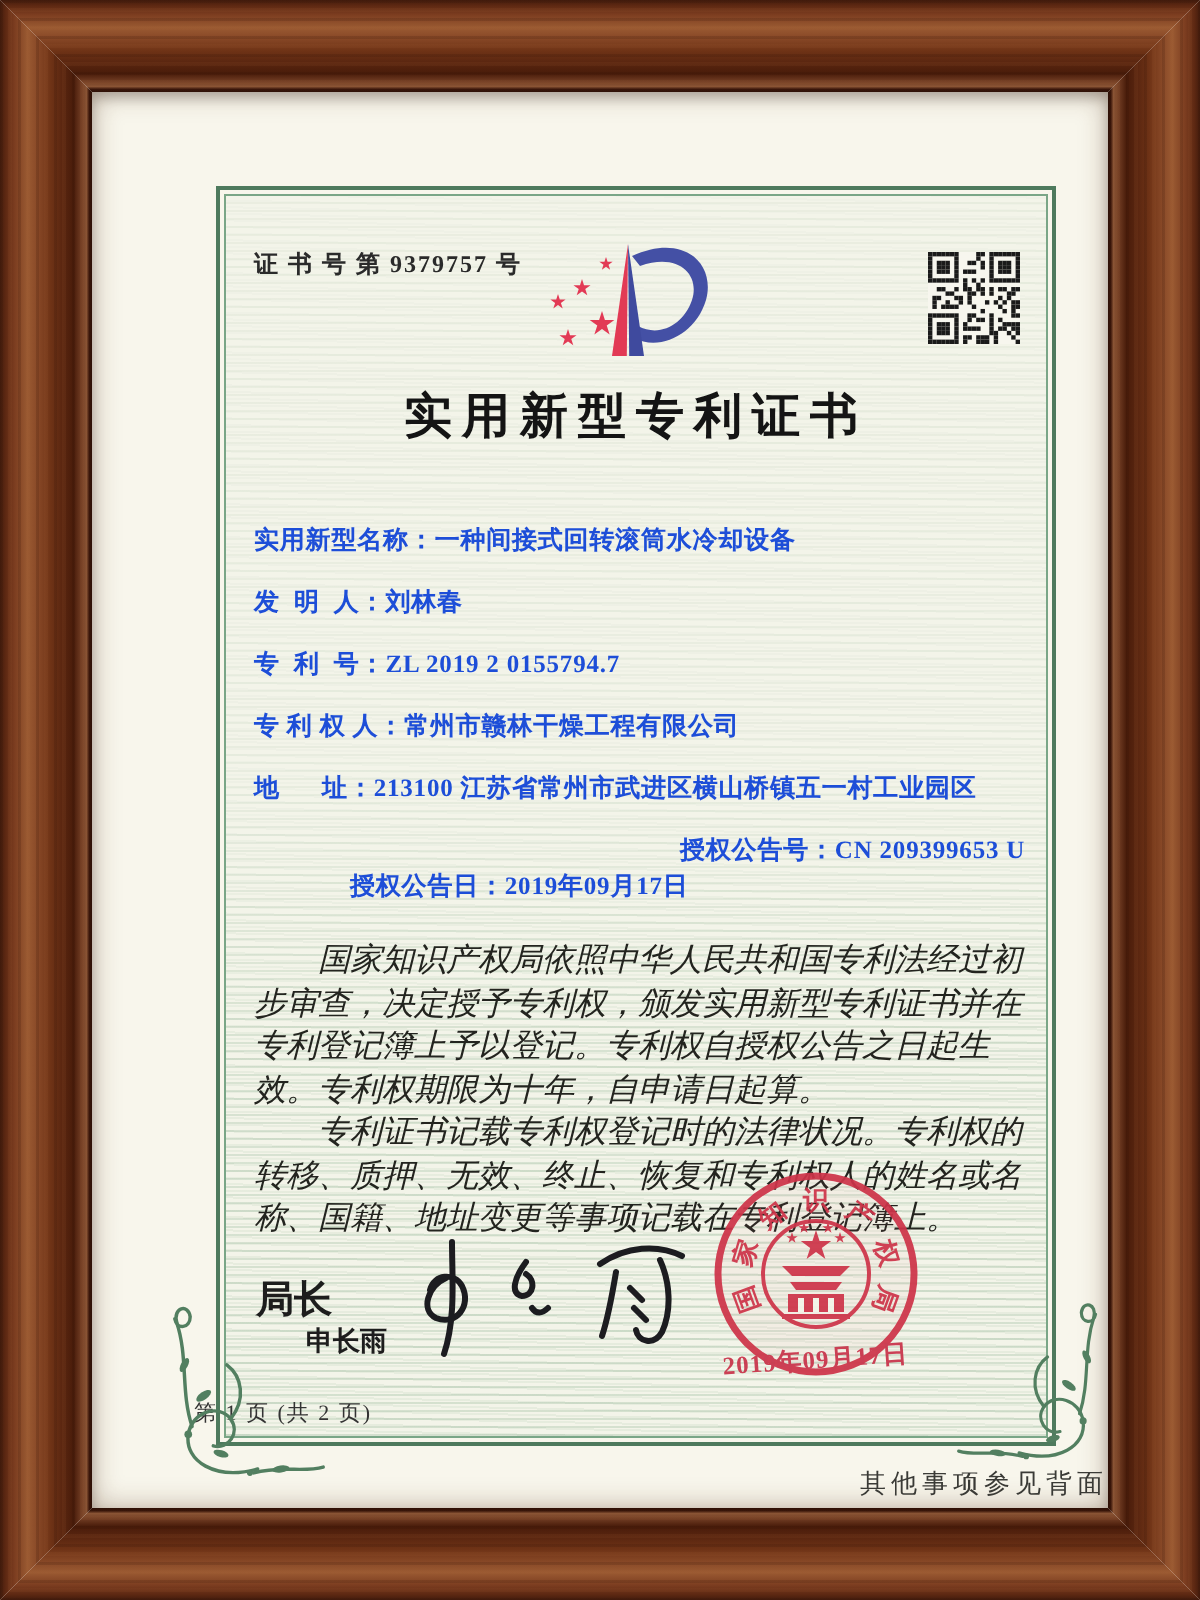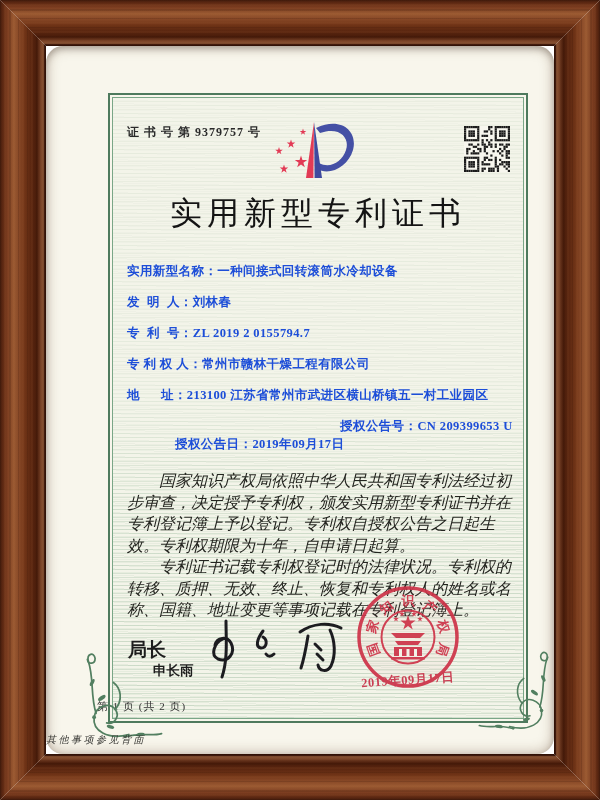--- a/index.html
+++ b/index.html
@@ -17,56 +17,56 @@
     background:linear-gradient(0deg,#431c0d 0%,#5d2812 6%,#7c3d20 16%,#9a5a32 30%,#8a4a28 40%,#6f3316 55%,#5a2610 68%,#491c0a 80%,#6f3b22 88%,#8a5434 94%,#3a160a 97%,#2c1006 100%);}
   .rail-left{left:0;top:0;width:46px;height:800px;
     clip-path:polygon(0 0,46px 46px,46px 754px,0 800px);
     background:linear-gradient(90deg,#431c0d 0%,#5d2812 6%,#7c3d20 16%,#9a5a32 30%,#8a4a28 40%,#6f3316 55%,#5a2610 68%,#491c0a 80%,#6f3b22 88%,#8a5434 94%,#3a160a 97%,#2c1006 100%);}
   .rail-left::after,.rail-right::after{background:repeating-linear-gradient(90deg,rgba(50,18,6,.30) 0 1.5px,transparent 1.5px 4px,rgba(170,100,55,.18) 4px 6px,transparent 6px 9px);}
   .rail-right{left:554px;top:0;width:46px;height:800px;
     clip-path:polygon(46px 0,46px 800px,0 754px,0 46px);
     background:linear-gradient(270deg,#431c0d 0%,#5d2812 6%,#7c3d20 16%,#9a5a32 30%,#8a4a28 40%,#6f3316 55%,#5a2610 68%,#491c0a 80%,#6f3b22 88%,#8a5434 94%,#3a160a 97%,#2c1006 100%);}
   
   .paper{position:absolute;left:46px;top:46px;width:508px;height:708px;background:#f8f6ec;
-         box-shadow:inset 0 0 14px rgba(80,40,15,.35),inset 0 3px 6px rgba(0,0,0,.22);border-radius:17px;}
+         box-shadow:inset 0 0 14px rgba(80,40,15,.35),inset 0 3px 6px rgba(0,0,0,.22);}
   .border-outer{position:absolute;left:62px;top:47px;width:420px;height:630px;
          box-sizing:border-box;border:2.5px solid #4e7a5d;padding:2px;}
   .border-inner{position:relative;width:100%;height:100%;box-sizing:border-box;
          border:1px solid #7aa687;background:#f3f4e9;}
   .guilloche{position:absolute;inset:0;opacity:.9;
     background:
       repeating-linear-gradient(0deg,rgba(100,150,110,.25) 0 1px,rgba(100,150,110,0) 1px 4px),
       repeating-linear-gradient(1.2deg,rgba(120,165,130,.12) 0 1px,rgba(120,165,130,0) 1px 3.3px);
     -webkit-mask-image:linear-gradient(to bottom,rgba(0,0,0,.30) 0%,rgba(0,0,0,.32) 45%,rgba(0,0,0,.85) 68%,rgba(0,0,0,.95) 100%);
     mask-image:linear-gradient(to bottom,rgba(0,0,0,.30) 0%,rgba(0,0,0,.32) 45%,rgba(0,0,0,.85) 68%,rgba(0,0,0,.95) 100%);}
   .cert-no{position:absolute;left:14px;top:26px;font-size:12px;font-weight:600;
            letter-spacing:1px;color:#2a2a2a;white-space:pre;}
   .logo{position:absolute;left:157px;top:20px;}
   .qr{position:absolute;left:351px;top:28px;background:#f7f6ee;}
   .title{position:absolute;left:0;right:0;top:94px;margin:0;text-align:center;
-         font-size:32px;font-weight:400;letter-spacing:5px;color:#141414;}
+         font-size:24px;font-weight:700;letter-spacing:5px;color:#141414;}
   .fields{position:absolute;left:14px;top:163px;right:10px;}
   .frow{position:relative;height:31px;white-space:pre;}
   .flabel,.fvalue{font-size:12.5px;font-weight:600;color:#1d4ed8;letter-spacing:.4px;}
   .fpair-right{position:absolute;left:213px;top:0;}
   .bodytext{position:absolute;left:14px;top:372px;width:386px;}
   .bodytext p{margin:0;text-indent:2em;font-style:italic;font-size:16px;
               line-height:21.5px;color:#23241f;font-weight:500;}
   .sig-title{position:absolute;left:15px;top:539px;font-size:19px;font-weight:700;color:#1d1d1d;}
   .sig-name{position:absolute;left:15px;top:564px;font-size:13.5px;font-weight:700;color:#1d1d1d;padding-left:25px;}
   .signature-svg{position:absolute;left:92px;top:511px;}
   .seal-svg{position:absolute;left:233px;top:477px;opacity:.93;}
   .seal-char{font:700 13px "Liberation Serif","DejaVu Serif",serif;fill:#ce3449;
              text-anchor:middle;dominant-baseline:central;}
   .seal-date{font:700 12.5px "Liberation Serif","DejaVu Serif",serif;fill:#c9334a;
              text-anchor:middle;letter-spacing:.5px;}
   .page-footer{position:absolute;left:0;right:0;top:601px;text-align:left;
                font-size:11px;letter-spacing:1px;color:#333;transform:translateX(-16px);}
-  .back-note{position:absolute;left:0;right:0;top:687px;text-align:left;font-size:10px;
-             font-style:italic;letter-spacing:2.5px;color:#3a3a36;}
+  .back-note{position:absolute;left:0;right:0;top:687px;text-align:right;font-size:13px;
+             letter-spacing:2.5px;color:#3a3a36;}
   .flourish{position:absolute;}
   .fl-left{left:34px;top:596px;}
   .fl-right{left:428px;top:594px;}
 </style>
 </head>
 <body>
 
 <svg width="0" height="0" style="position:absolute" aria-hidden="true">
   <defs>
     <path id="star" d="M0,-1 L0.2245,-0.309 L0.9511,-0.309 L0.3633,0.118 L0.5878,0.809 L0,0.382 L-0.5878,0.809 L-0.3633,0.118 L-0.9511,-0.309 L-0.2245,-0.309 Z"></path>

